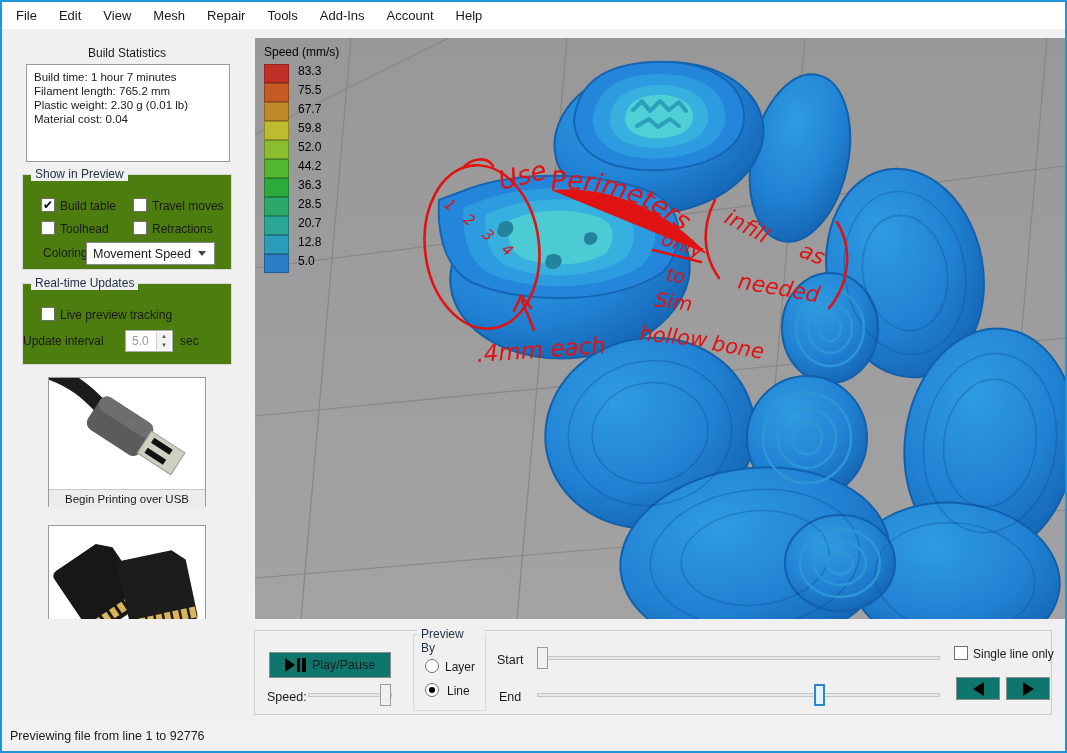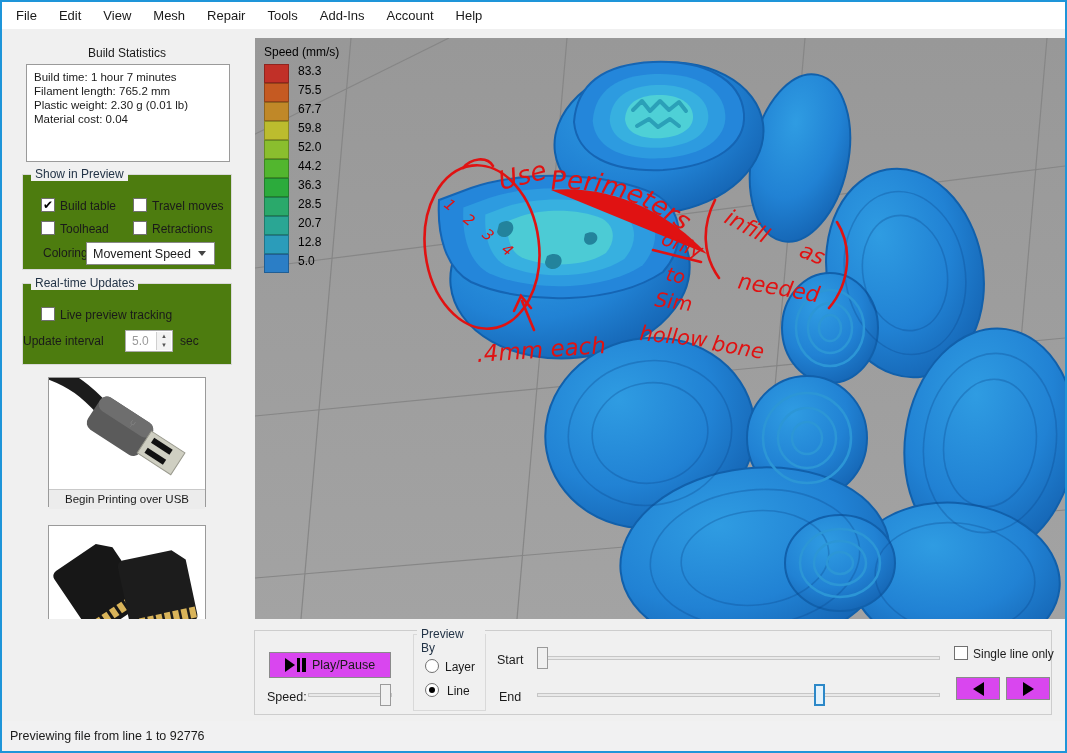--- a/index.html
+++ b/index.html
@@ -34,21 +34,21 @@
   .preview-mode-label { position:absolute; left:0; right:0; top:8px; text-align:center; color:#2b2b2b; font-size:12.5px; }
   .legend { position:absolute; left:9px; top:7px; }
   .legend-title { font-size:12px; color:#000; margin-bottom:5px; }
   .legend-row { display:flex; align-items:flex-start; height:19px; }
   .legend-swatch { width:25px; height:19px; border:1px solid rgba(0,0,0,.25); }
   .legend-label { margin-left:9px; font-size:12px; color:#000; }
 
   
   .controls { position:absolute; left:0; right:0; top:617px; height:106px; background:#f0f0f0; }
   .controls-box { position:absolute; left:252px; top:11px; width:798px; height:85px; border:1px solid #cdcdcd; }
-  .btn { background:#d946ef; border:1px solid #8a8a8a; display:flex; align-items:center; justify-content:center; cursor:pointer; font-size:12.5px; }
+  .btn { background:#0f766e; border:1px solid #8a8a8a; display:flex; align-items:center; justify-content:center; cursor:pointer; font-size:12.5px; }
   .play-btn { position:absolute; left:14px; top:21px; width:122px; height:26px; gap:6px; }
   .pp-icon { display:flex; align-items:center; gap:2px; }
   .pp-tri { width:0; height:0; border-left:10px solid #000; border-top:7px solid transparent; border-bottom:7px solid transparent; }
   .pp-bar { width:3.5px; height:14px; background:#000; display:inline-block; }
   .ctl-label { position:absolute; font-size:12.5px; }
   .slider { position:absolute; height:22px; }
   .slider-track { position:absolute; left:0; right:0; top:9px; height:4px; background:#e9e9e9; border:1px solid #c6c6c6; }
   .slider-thumb { position:absolute; top:0; width:11px; height:22px; background:#f0f0f0; border:1px solid #9a9a9a; cursor:pointer; }
   .slider-thumb.active { background:#e3f2fc; border:2px solid #2c88c8; }
   .radio { position:absolute; width:14px; height:14px; border:1px solid #707070; border-radius:50%; background:#fff; cursor:pointer; }

